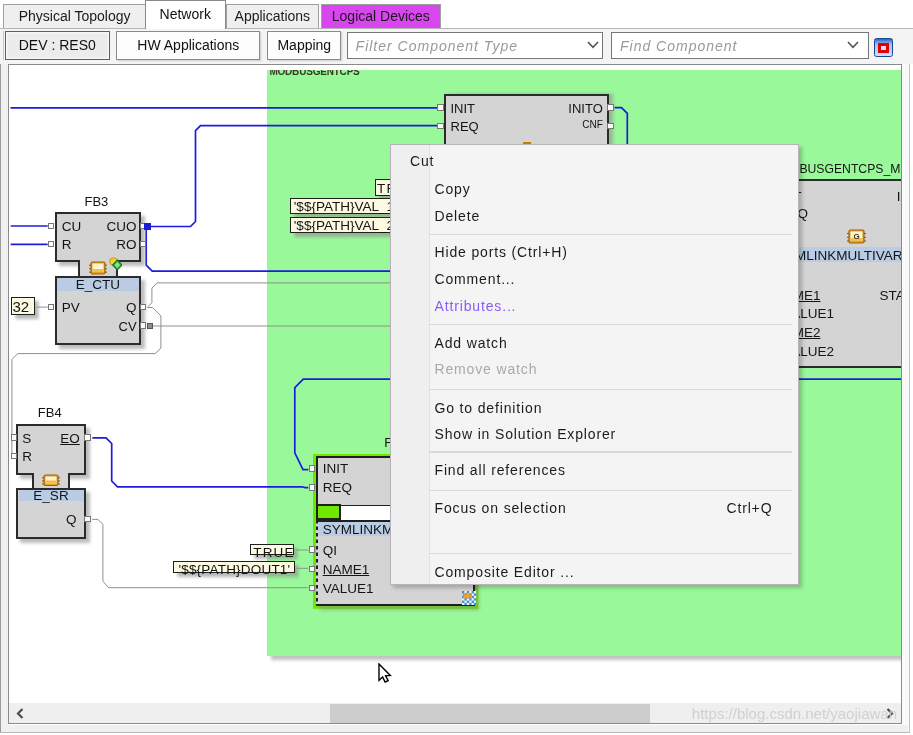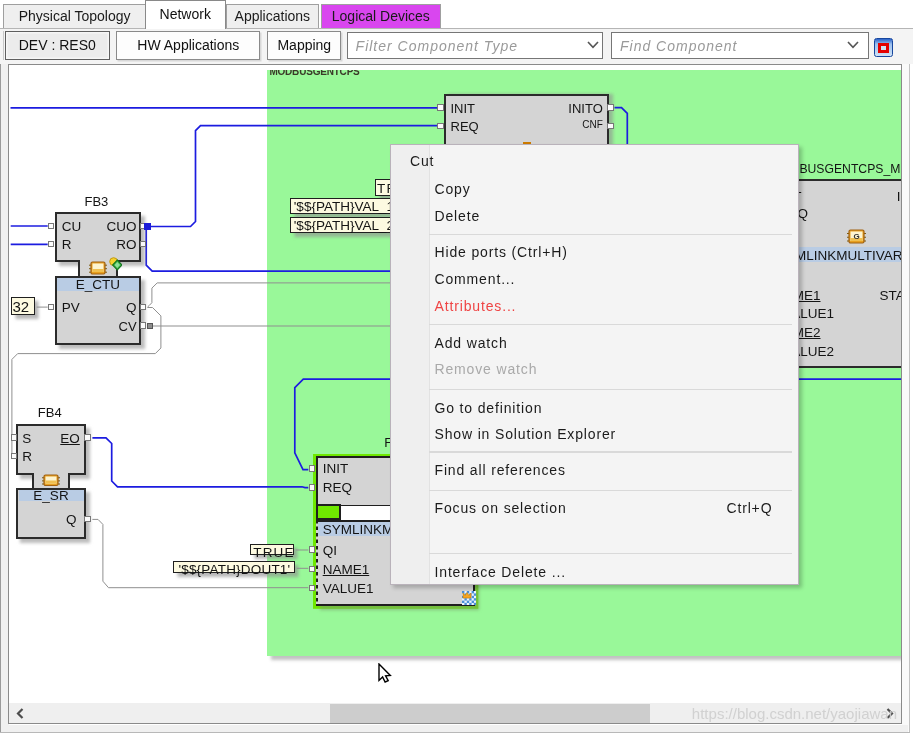--- a/index.html
+++ b/index.html
@@ -235,29 +235,29 @@
       <path d="M1,1 L1,17.4 L4.6,14 L7.1,19 L10.2,17.6 L7.6,12.8 L12.3,12.5 Z" fill="#fff" stroke="#000" stroke-width="1.4" stroke-linejoin="miter"></path>
     </svg>
 <div style="left:381.4px;top:79.2px;width:407.0px;height:439.3px;background:#f4f4f4;border:1.2px solid #b9b2ba;box-shadow:3px 3px 4px rgba(0,0,0,.22);z-index:30;">
       <div style="left:0;top:0;width:37.5px;height:100%;background:#efefef;border-right:1px solid #e2e2e2;"></div>
     </div>
 <div class="t" style="left:401px;top:88.3px;font-size:14px;letter-spacing:0.85px;color:#1b1b1b;z-index:31;">Cut</div>
 <div class="t" style="left:425.5px;top:116.3px;font-size:14px;letter-spacing:0.85px;color:#1b1b1b;z-index:31;">Copy</div>
 <div class="t" style="left:425.5px;top:143.0px;font-size:14px;letter-spacing:0.85px;color:#1b1b1b;z-index:31;">Delete</div>
 <div class="t" style="left:425.5px;top:179.3px;font-size:14px;letter-spacing:0.85px;color:#1b1b1b;z-index:31;">Hide ports (Ctrl+H)</div>
 <div class="t" style="left:425.5px;top:206.0px;font-size:14px;letter-spacing:0.85px;color:#1b1b1b;z-index:31;">Comment...</div>
-<div class="t" style="left:425.5px;top:232.8px;font-size:14px;letter-spacing:0.85px;color:#ef4444;z-index:31;">Attributes...</div>
+<div class="t" style="left:425.5px;top:232.8px;font-size:14px;letter-spacing:0.85px;color:#8b5cf6;z-index:31;">Attributes...</div>
 <div class="t" style="left:425.5px;top:269.9px;font-size:14px;letter-spacing:0.85px;color:#1b1b1b;z-index:31;">Add watch</div>
 <div class="t" style="left:425.5px;top:296.4px;font-size:14px;letter-spacing:0.85px;color:#a9a9a9;z-index:31;">Remove watch</div>
 <div class="t" style="left:425.5px;top:334.9px;font-size:14px;letter-spacing:0.85px;color:#1b1b1b;z-index:31;">Go to definition</div>
 <div class="t" style="left:425.5px;top:361.0px;font-size:14px;letter-spacing:0.85px;color:#1b1b1b;z-index:31;">Show in Solution Explorer</div>
 <div class="t" style="left:425.5px;top:397.3px;font-size:14px;letter-spacing:0.85px;color:#1b1b1b;z-index:31;">Find all references</div>
 <div class="t" style="left:425.5px;top:435.1px;font-size:14px;letter-spacing:0.85px;color:#1b1b1b;z-index:31;">Focus on selection</div>
 <div class="t" style="right:128.8px;top:435.1px;font-size:14px;letter-spacing:0.85px;color:#1b1b1b;z-index:31;">Ctrl+Q</div>
-<div class="t" style="left:425.5px;top:499.0px;font-size:14px;letter-spacing:0.85px;color:#1b1b1b;z-index:31;">Interface Delete ...</div>
+<div class="t" style="left:425.5px;top:499.0px;font-size:14px;letter-spacing:0.85px;color:#1b1b1b;z-index:31;">Composite Editor ...</div>
 <div style="left:420.0px;top:169.1px;width:363px;height:1.1px;background:#d9d9d9;z-index:31;"></div>
 <div style="left:420.0px;top:259.1px;width:363px;height:1.1px;background:#d9d9d9;z-index:31;"></div>
 <div style="left:420.0px;top:324.1px;width:363px;height:1.1px;background:#d9d9d9;z-index:31;"></div>
 <div style="left:420.0px;top:386.7px;width:363px;height:1.1px;background:#d9d9d9;z-index:31;"></div>
 <div style="left:420.0px;top:425.0px;width:363px;height:1.1px;background:#d9d9d9;z-index:31;"></div>
 <div style="left:420.0px;top:488.5px;width:363px;height:1.1px;background:#d9d9d9;z-index:31;"></div>
 </div>
 <div style="left:8px;top:63.8px;width:1px;height:660.7px;background:#8a8a8a;"></div>
 <div style="left:8px;top:63.8px;width:894.3px;height:1px;background:#8a8a8a;"></div>
 <div style="left:901.2px;top:63.8px;width:1.2px;height:660.7px;background:#8a8a8a;"></div>

